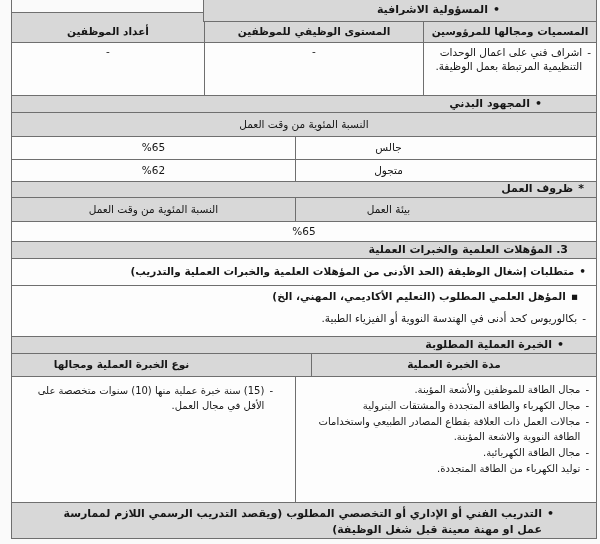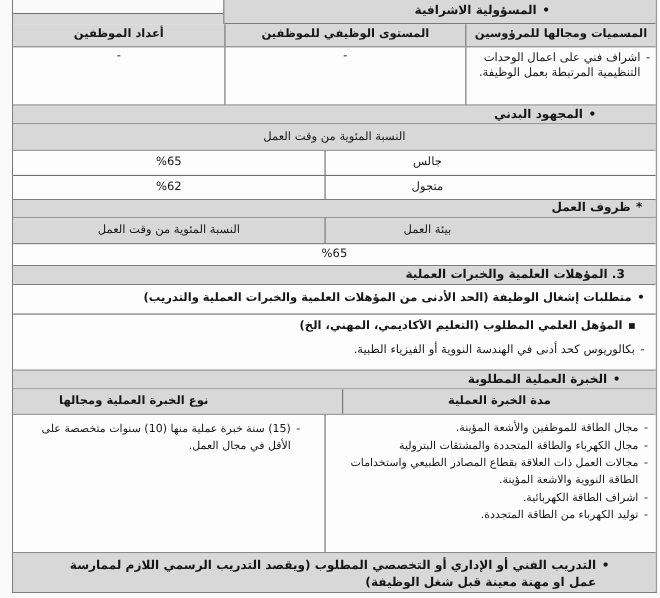--- a/index.html
+++ b/index.html
@@ -162,21 +162,21 @@
       <div class="hang">
         <span class="marker">-</span>
         <span>مجال الكهرباء والطاقة المتجددة والمشتقات البترولية</span>
       </div>
       <div class="hang">
         <span class="marker">-</span>
         <span>مجالات العمل ذات العلاقة بقطاع المصادر الطبيعي واستخدامات الطاقة النووية والاشعة المؤينة.</span>
       </div>
       <div class="hang">
         <span class="marker">-</span>
-        <span>اشراف الطاقة الكهربائية.</span>
+        <span>مجال الطاقة الكهربائية.</span>
       </div>
       <div class="hang">
         <span class="marker">-</span>
         <span>توليد الكهرباء من الطاقة المتجددة.</span>
       </div>
     </div>
     <div class="cell dur-cell" style="flex:1">
       <div class="hang">
         <span class="marker">-</span>
         <span>(15) سنة خبرة عملية منها (10) سنوات متخصصة على الأقل في مجال العمل.</span>

